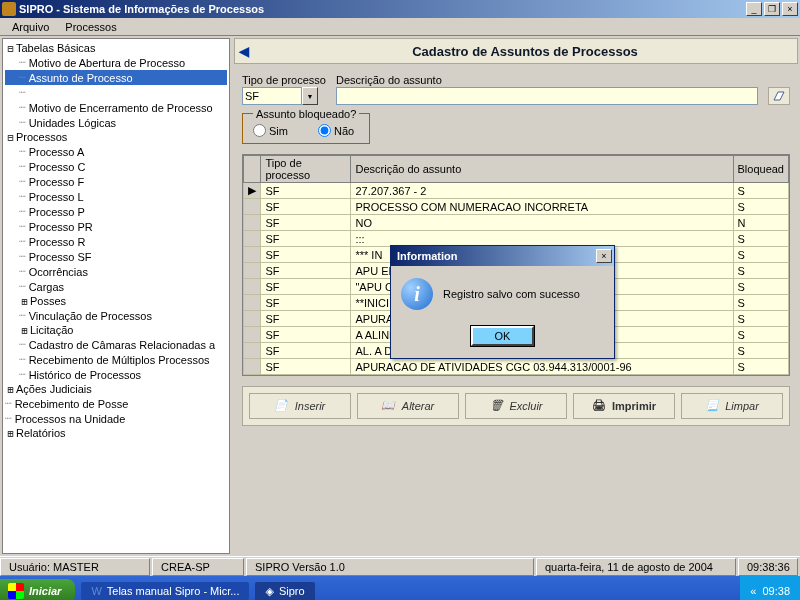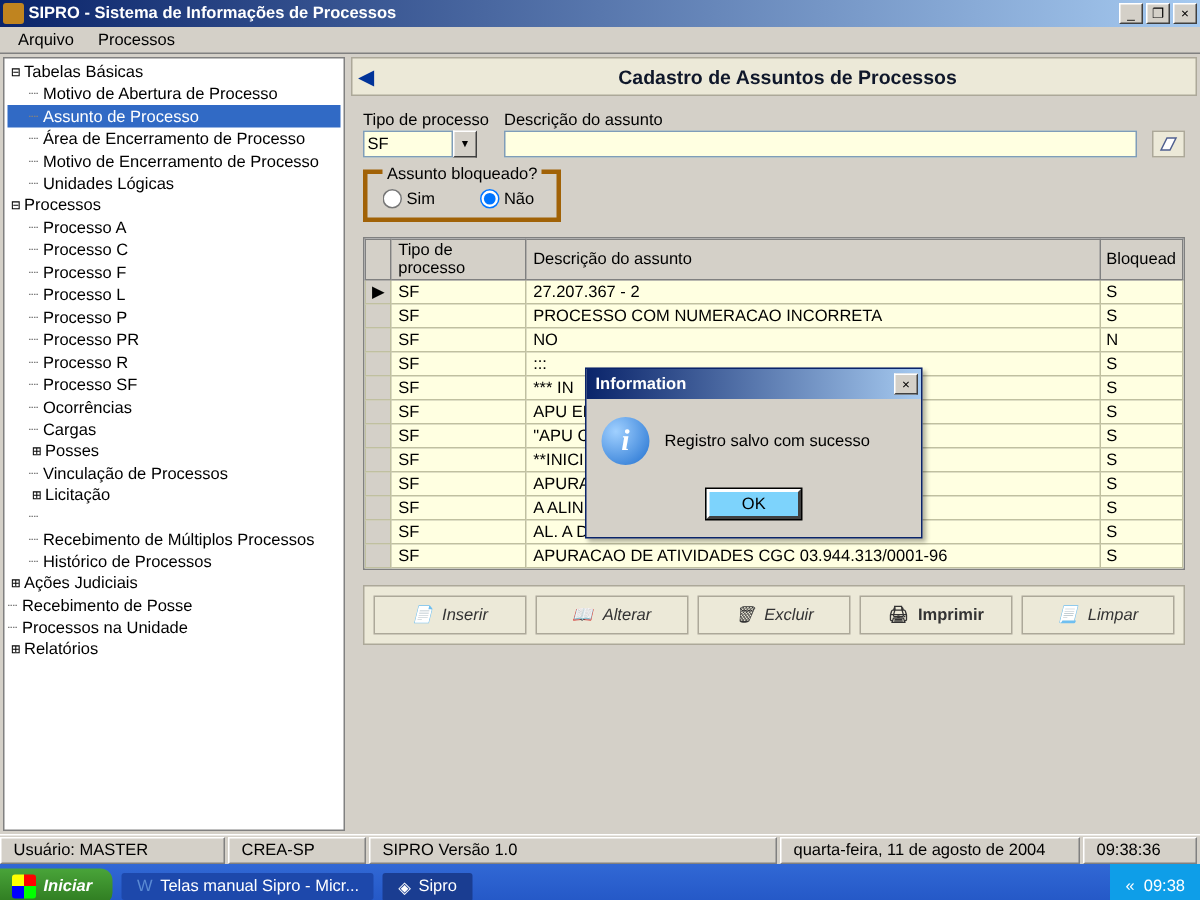--- a/index.html
+++ b/index.html
@@ -31,21 +31,21 @@
 
 .form-area { padding: 4px 8px; }
 .form-row { display: flex; gap: 10px; align-items: flex-end; margin-bottom: 6px; }
 .form-field label { display: block; margin-bottom: 1px; }
 .sel { display: flex; }
 .sel input { width: 60px; height: 18px; border: 1px solid #7f9db9; background: #ffffe1; padding: 0 2px; }
 .sel .dd { width: 16px; height: 18px; background: #d4d0c8; border: 1px solid #fff; border-right-color: #404040; border-bottom-color: #404040; display: flex; align-items: center; justify-content: center; font-size: 7px; cursor: pointer; }
 .txt { height: 18px; border: 1px solid #7f9db9; background: #ffffe1; padding: 0 2px; }
 .eraser { width: 22px; height: 18px; border: 1px solid #aca899; background: #ece9d8; display: flex; align-items: center; justify-content: center; cursor: pointer; }
 
-.fieldset { border: 3px solid #a16207; padding: 6px 10px; display: inline-block; margin-top: 2px; }
+.fieldset { border: 1px solid #a16207; padding: 6px 10px; display: inline-block; margin-top: 2px; }
 .fieldset .legend { position: relative; top: -12px; background: #d4d0c8; padding: 0 3px; display: inline-block; }
 .fieldset .radios { display: flex; gap: 30px; margin-top: -8px; }
 .fieldset .radios label { display: flex; align-items: center; gap: 3px; }
 
 .grid-wrap { margin: 6px 8px 0 8px; border: 1px solid #808080; background: #fff; overflow: hidden; }
 .grid { width: 100%; border-collapse: collapse; }
 .grid th { background: #d4d0c8; border: 1px solid #808080; text-align: left; padding: 1px 4px; font-weight: normal; height: 16px; }
 .grid td { border: 1px solid #c0c0a0; padding: 1px 4px; background: #ffffe1; height: 16px; }
 .grid .rowhdr { background: #d4d0c8; width: 16px; text-align: center; }
 
@@ -99,21 +99,20 @@
     <div class="tree-item l2">
         <span class="dots">┈</span>
         <span>Motivo de Abertura de Processo</span>
       </div>
     <div class="tree-item l2 selected">
         <span class="dots">┈</span>
         <span>Assunto de Processo</span>
       </div>
     <div class="tree-item l2">
         <span class="dots">┈</span>
-        <span>Área de Encerramento de Processo</span>
       </div>
     <div class="tree-item l2">
         <span class="dots">┈</span>
         <span>Motivo de Encerramento de Processo</span>
       </div>
     <div class="tree-item l2">
         <span class="dots">┈</span>
         <span>Unidades Lógicas</span>
       </div>
     <div class="tree-item l1">
@@ -167,20 +166,21 @@
     <div class="tree-item l2">
         <span class="dots">┈</span>
         <span>Vinculação de Processos</span>
       </div>
     <div class="tree-item l2">
         <span class="tog">⊞</span>
         <span>Licitação</span>
       </div>
     <div class="tree-item l2">
         <span class="dots">┈</span>
+        <span>Cadastro de Câmaras Relacionadas a</span>
       </div>
     <div class="tree-item l2">
         <span class="dots">┈</span>
         <span>Recebimento de Múltiplos Processos</span>
       </div>
     <div class="tree-item l2">
         <span class="dots">┈</span>
         <span>Histórico de Processos</span>
       </div>
     <div class="tree-item l1">
@@ -351,21 +351,21 @@
         </div>
     </div>
   </div>
 </div>
 
 <div class="statusbar">
   <div class="cell" style="width:150px">Usuário: MASTER</div>
   <div class="cell" style="width:92px">CREA-SP</div>
   <div class="cell f">SIPRO Versão 1.0</div>
   <div class="cell" style="width:200px">quarta-feira, 11 de agosto de 2004</div>
-  <div class="cell" style="width:76px">09:38:36</div>
+  <div class="cell" style="width:60px">09:38:36</div>
 </div>
 
 <div class="taskbar">
   <div class="startbtn">
     <div class="logo"></div>
     <span>Iniciar</span>
   </div>
   <div class="taskitem">
     <span style="color:#5b8bd4">W</span>
     <span>Telas manual Sipro - Micr...</span>

